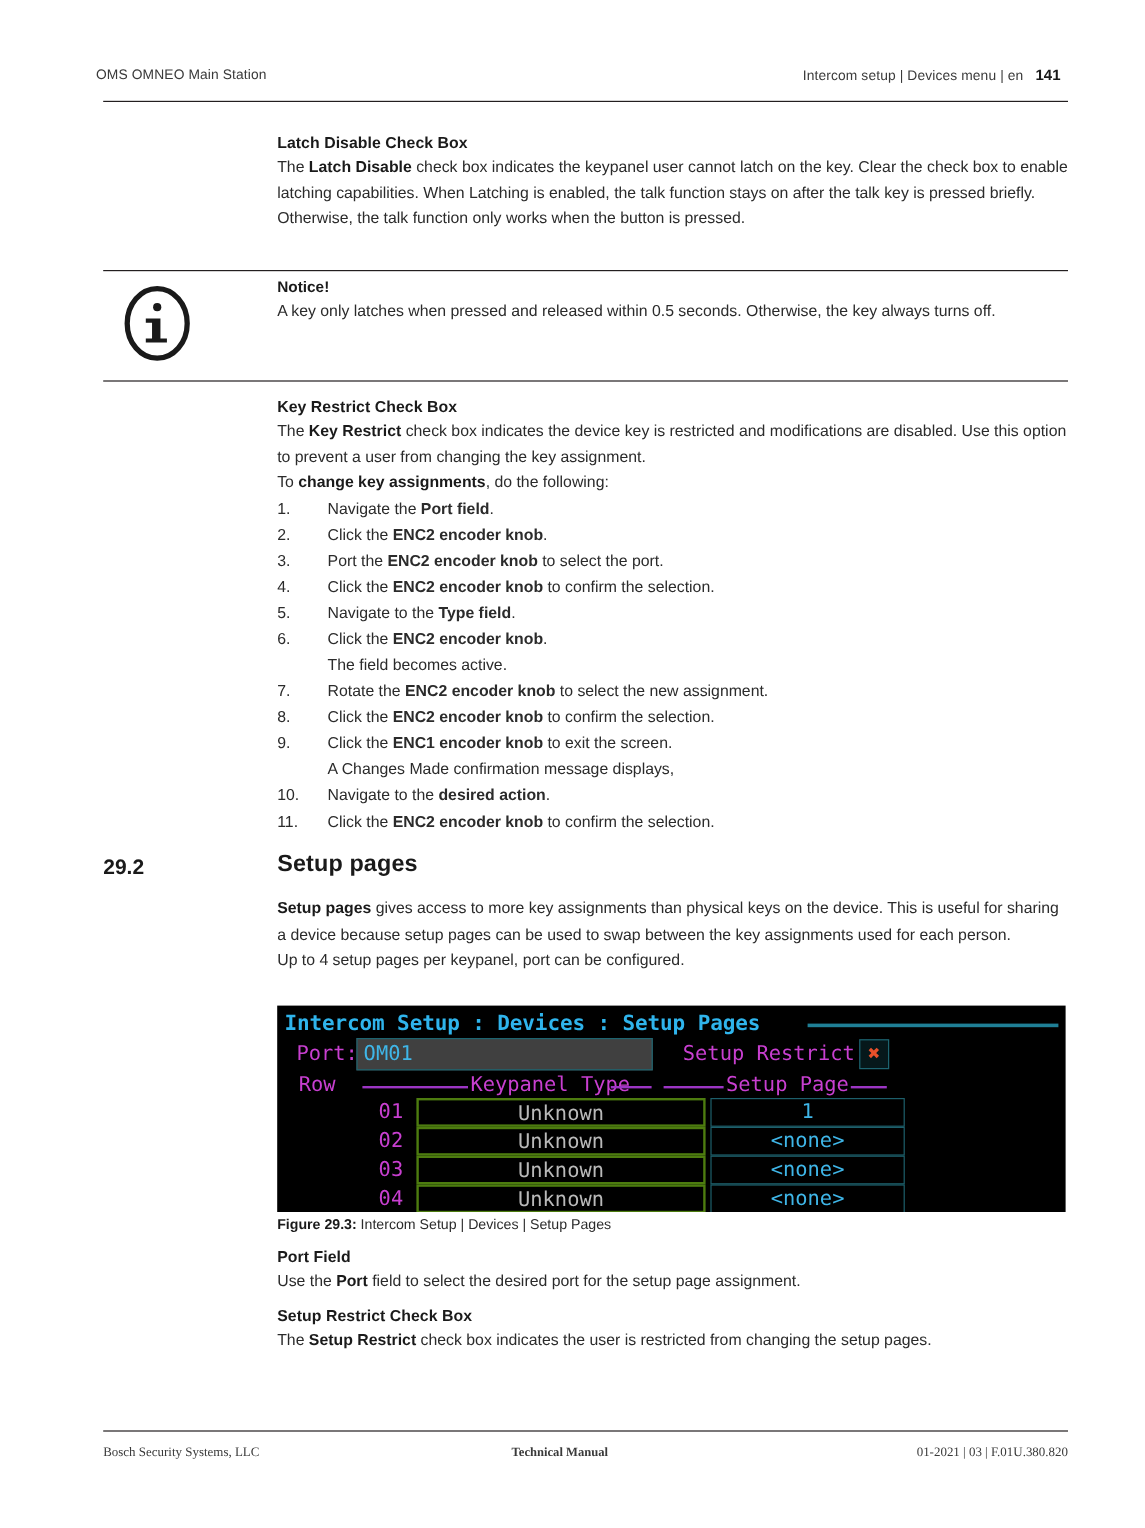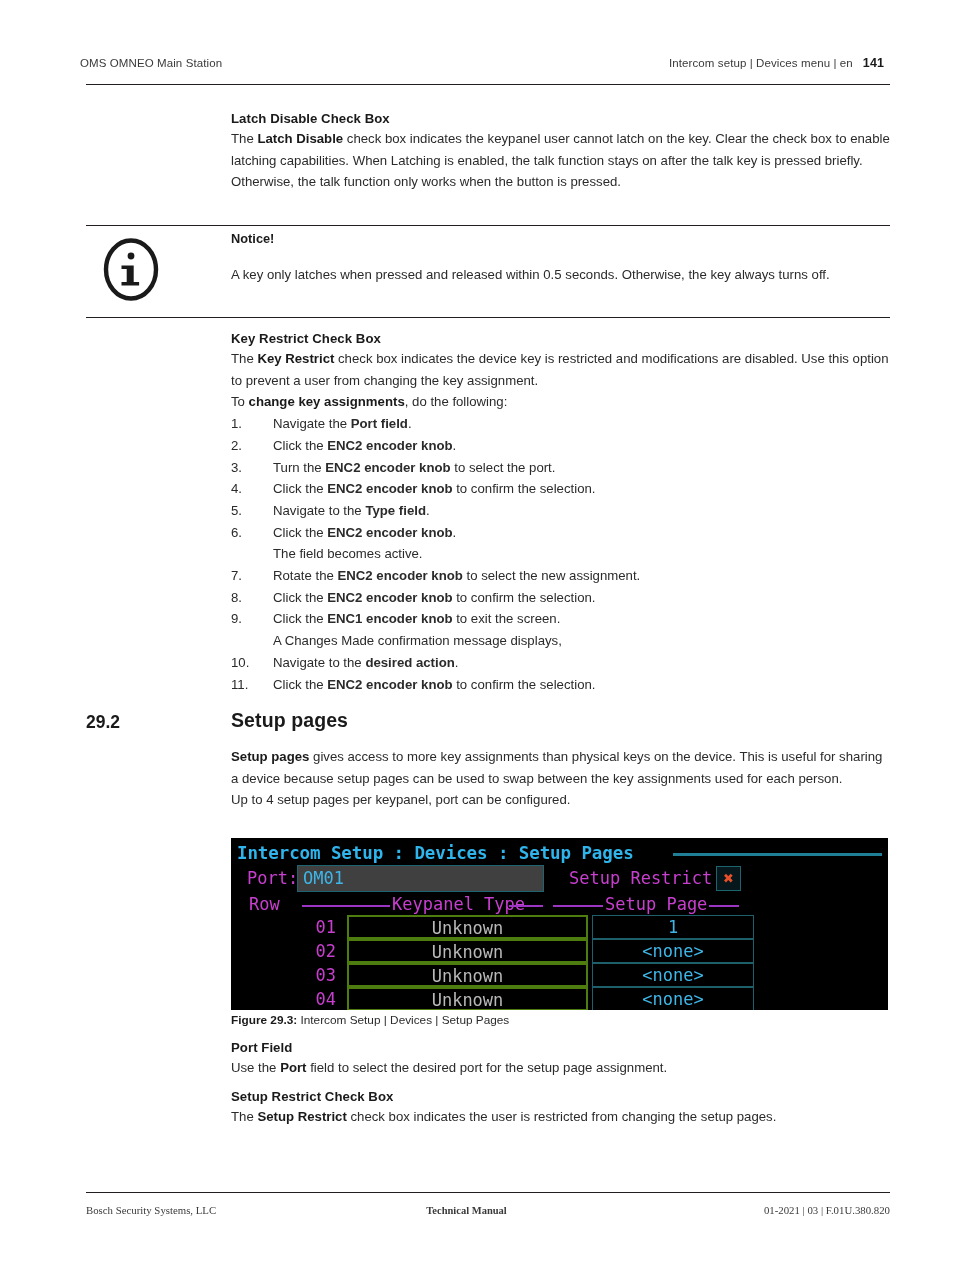--- a/index.html
+++ b/index.html
@@ -71,21 +71,21 @@
   .notice-icon {
     position: absolute;
     left: 16px; top: 13px;
     width: 58px; height: 63px;
   }
   .notice-body {
     position: absolute;
     left: 145px; top: 6px;
     width: 650px;
   }
-  .notice-title { font-weight: bold; font-size: 12.8px; color: #1a1a1a; margin: 0 0 18px 0; }
+  .notice-title { font-weight: bold; font-size: 12.8px; color: #1a1a1a; margin: 0 0 2px 0; }
   .notice-text { font-size: 13.2px; line-height: 21.7px; color: #2b2b2b; margin: 0; }
 
   
   ol.steps { margin: 0; padding: 0; list-style: none; }
   ol.steps li {
     font-size: 13.2px;
     line-height: 21.7px;
     color: #2b2b2b;
     position: relative;
     padding-left: 42px;
@@ -327,21 +327,21 @@
     <div class="notice-rule-bottom"></div>
   </div>
 
   <div class="col" style="top:331px;">
     <div class="h-sub">Key Restrict Check Box</div>
     <p class="para"><span>The </span><b>Key Restrict</b><span> check box indicates the device key is restricted and modifications are disabled. Use this option to prevent a user from changing the key assignment.</span></p>
     <p class="para"><span>To </span><b>change key assignments</b><span>, do the following:</span></p>
     <ol class="steps" id="steps-list">
         <li><span class="num">1.</span><span>Navigate the </span><b>Port field</b><span>.</span></li>
         <li><span class="num">2.</span><span>Click the </span><b>ENC2 encoder knob</b><span>.</span></li>
-        <li><span class="num">3.</span><span>Turn the </span><b>ENC2 encoder knob</b><span> to select the port.</span></li>
+        <li><span class="num">3.</span><span>Port the </span><b>ENC2 encoder knob</b><span> to select the port.</span></li>
         <li><span class="num">4.</span><span>Click the </span><b>ENC2 encoder knob</b><span> to confirm the selection.</span></li>
         <li><span class="num">5.</span><span>Navigate to the </span><b>Type field</b><span>.</span></li>
         <li><span class="num">6.</span><span>Click the </span><b>ENC2 encoder knob</b><span>.</span></li>
         <li class="sub"><span class="num"></span><span>The field becomes active.</span></li>
         <li><span class="num">7.</span><span>Rotate the </span><b>ENC2 encoder knob</b><span> to select the new assignment.</span></li>
         <li><span class="num">8.</span><span>Click the </span><b>ENC2 encoder knob</b><span> to confirm the selection.</span></li>
         <li><span class="num">9.</span><span>Click the </span><b>ENC1 encoder knob</b><span> to exit the screen.</span></li>
         <li class="sub"><span class="num"></span><span>A Changes Made confirmation message displays,</span></li>
         <li><span class="num">10.</span><span>Navigate to the </span><b>desired action</b><span>.</span></li>
         <li><span class="num">11.</span><span>Click the </span><b>ENC2 encoder knob</b><span> to confirm the selection.</span></li>

